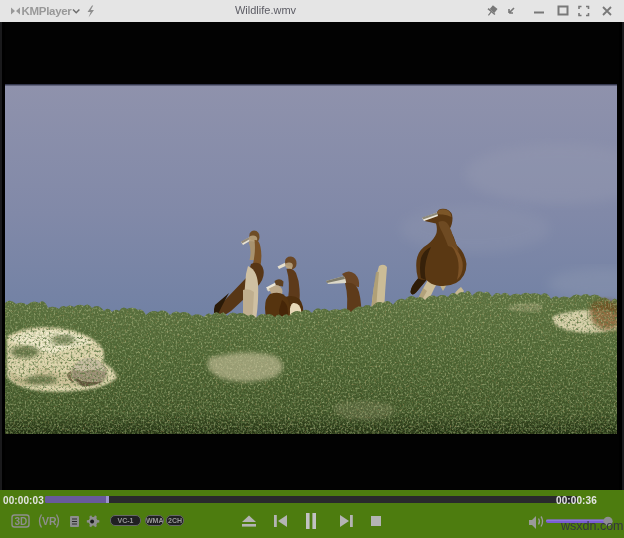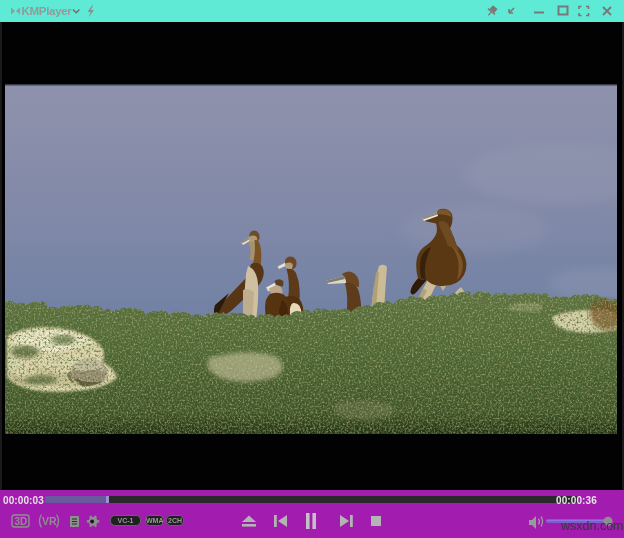--- a/index.html
+++ b/index.html
@@ -1,25 +1,25 @@
 <!DOCTYPE html>
 <html><head>
 <meta charset="utf-8">
 <style>
   html,body{margin:0;padding:0;background:#000;}
   body{width:624px;height:538px;position:relative;overflow:hidden;
        font-family:"Liberation Sans",sans-serif;}
-  .titlebar{position:absolute;left:0;top:0;width:624px;height:22px;background:#5eead4;}
+  .titlebar{position:absolute;left:0;top:0;width:624px;height:22px;background:#e5e5e5;}
   .tb-left{position:absolute;left:10px;top:0;height:22px;display:flex;align-items:center;}
   .title{position:absolute;left:0;top:0;width:531px;text-align:center;line-height:21px;
          color:#5c5c64;font-size:11px;}
   .tb-right{position:absolute;right:4px;top:0;height:22px;display:flex;align-items:center;}
   .client{position:absolute;left:5px;top:22px;width:614px;height:468px;background:#020202;}
   .scene{position:absolute;left:0px;top:62px;width:612px;height:350px;}
-  .ctrlbar{position:absolute;left:0;top:490px;width:624px;height:48px;background:#a21caf;}
+  .ctrlbar{position:absolute;left:0;top:490px;width:624px;height:48px;background:#4d7c0f;}
   .ptime{position:absolute;top:5px;color:#e4e4e4;font-size:10px;font-weight:bold;
          letter-spacing:0.1px;}
   .track{position:absolute;left:45px;top:6px;width:532px;height:7px;background:#29292c;border-radius:1px;}
   .fill{position:absolute;left:0;top:0;width:64px;height:7px;background:#685a9c;border-radius:1px;}
   .fill:after{content:"";position:absolute;right:0;top:0;width:3px;height:7px;background:#9c92cf;}
   .badge{position:absolute;height:9px;border:1px solid #666;border-radius:5px;
          color:#9a9a9a;font-size:7px;font-weight:bold;text-align:center;line-height:9.5px;
          background:#202022;overflow:hidden;}
   .wm{position:absolute;left:549px;top:519px;color:#35353f;font-size:12.5px;z-index:5;margin-left:12px;}
 .sideL{position:absolute;left:0;top:22px;width:2px;height:468px;background:#1a1a1c;}
@@ -30,20 +30,21 @@
 
   <div class="titlebar">
     <div class="tb-left">
       <svg width="92" height="22" viewBox="0 0 92 22">
         <path d="M1 7.5 L5 11 L1 14.5 Z M10 7.5 L6 11 L10 14.5 Z" fill="#999999"></path>
         <text x="11.5" y="15" font-size="11.5" font-weight="bold" fill="#989898" font-family="Liberation Sans" letter-spacing="-0.3">KMPlayer</text>
         <path d="M63 9.5 l3.2 3.2 l3.2 -3.2" stroke="#6e6e6e" stroke-width="1.5" fill="none"></path>
         <path d="M82 5.5 l-4.5 6.5 h3.2 l-2.2 5.5 l5.5 -7.5 h-3.2 l2.4 -4.5 z" fill="#8e8e8e"></path>
       </svg>
     </div>
+    <div class="title">Wildlife.wmv</div>
     <div class="tb-right">
       <svg width="136" height="22" viewBox="0 0 136 22">
         <g fill="#787878" transform="translate(8,11) rotate(40)">
           <rect x="-3" y="-5" width="6" height="5"></rect>
           <rect x="-4.5" y="0" width="9" height="1.6"></rect>
           <rect x="-0.6" y="1.6" width="1.2" height="4"></rect>
         </g>
         <path d="M30 8 L25 13 M25 13 v-4 M25 13 h4" stroke="#787878" stroke-width="1.6" fill="none"></path>
         <rect x="50" y="11.5" width="10" height="2" fill="#787878"></rect>
         <rect x="74.5" y="6.5" width="9" height="8" fill="none" stroke="#787878" stroke-width="2"></rect>

